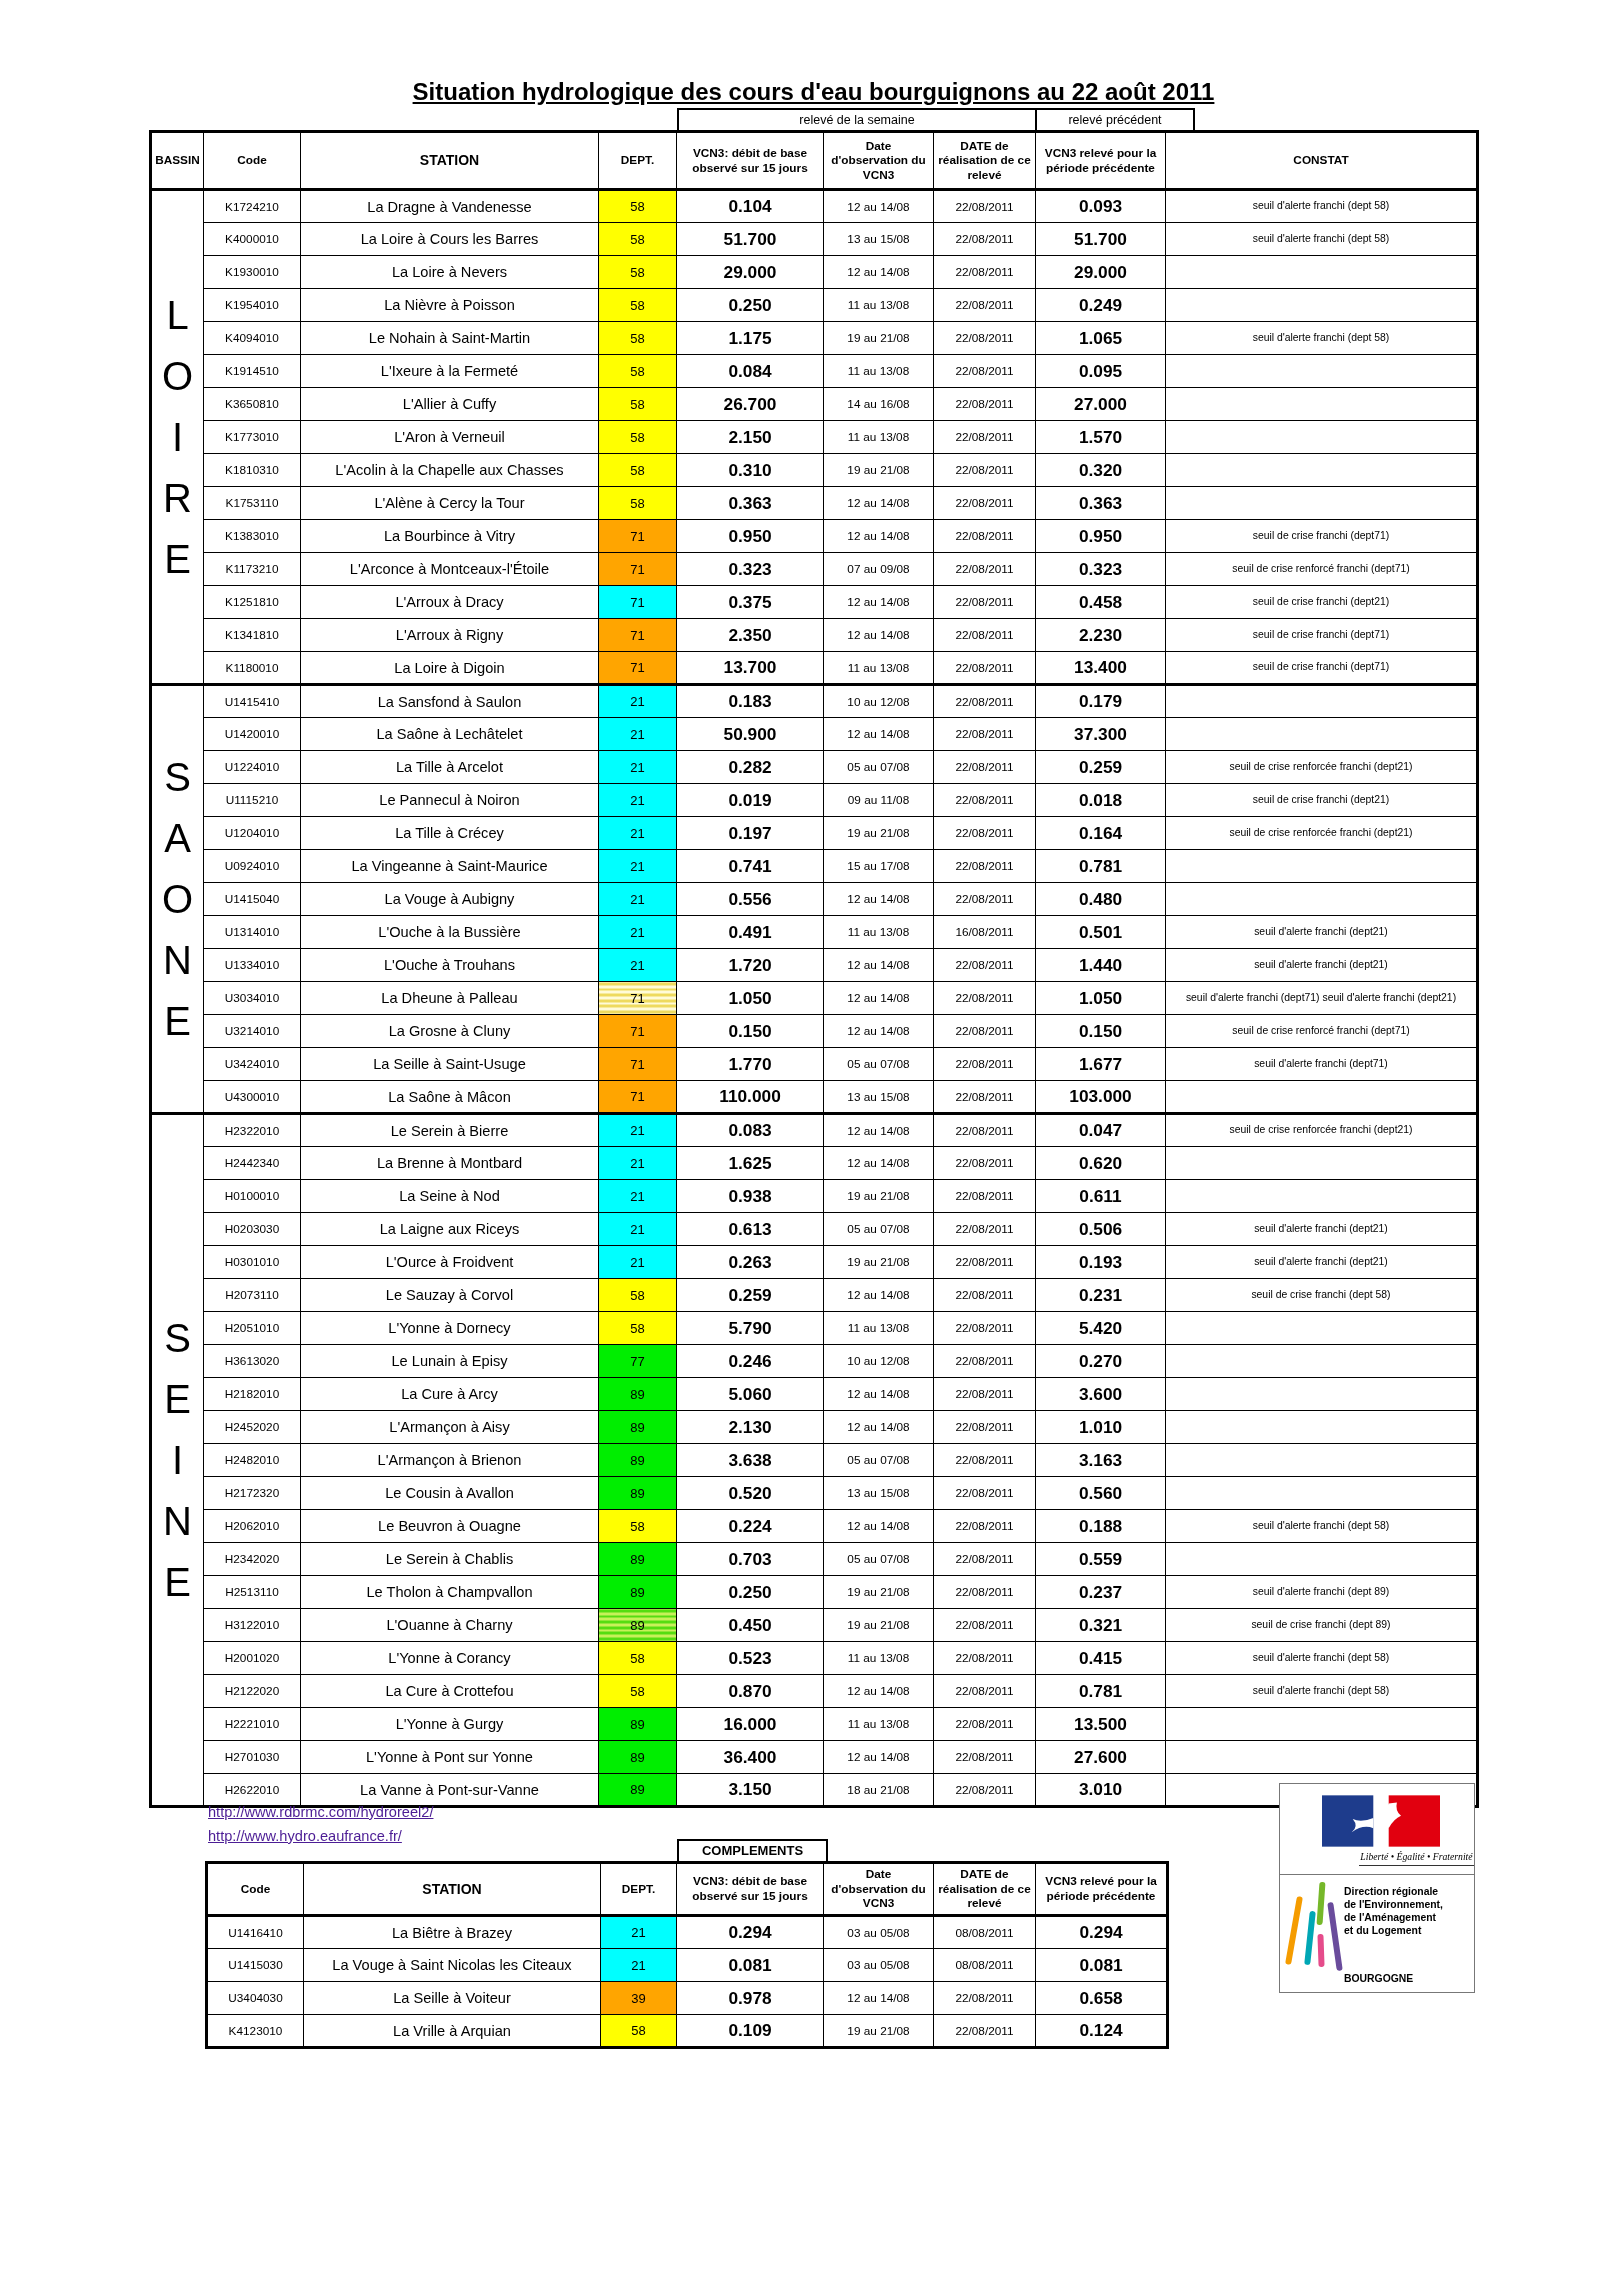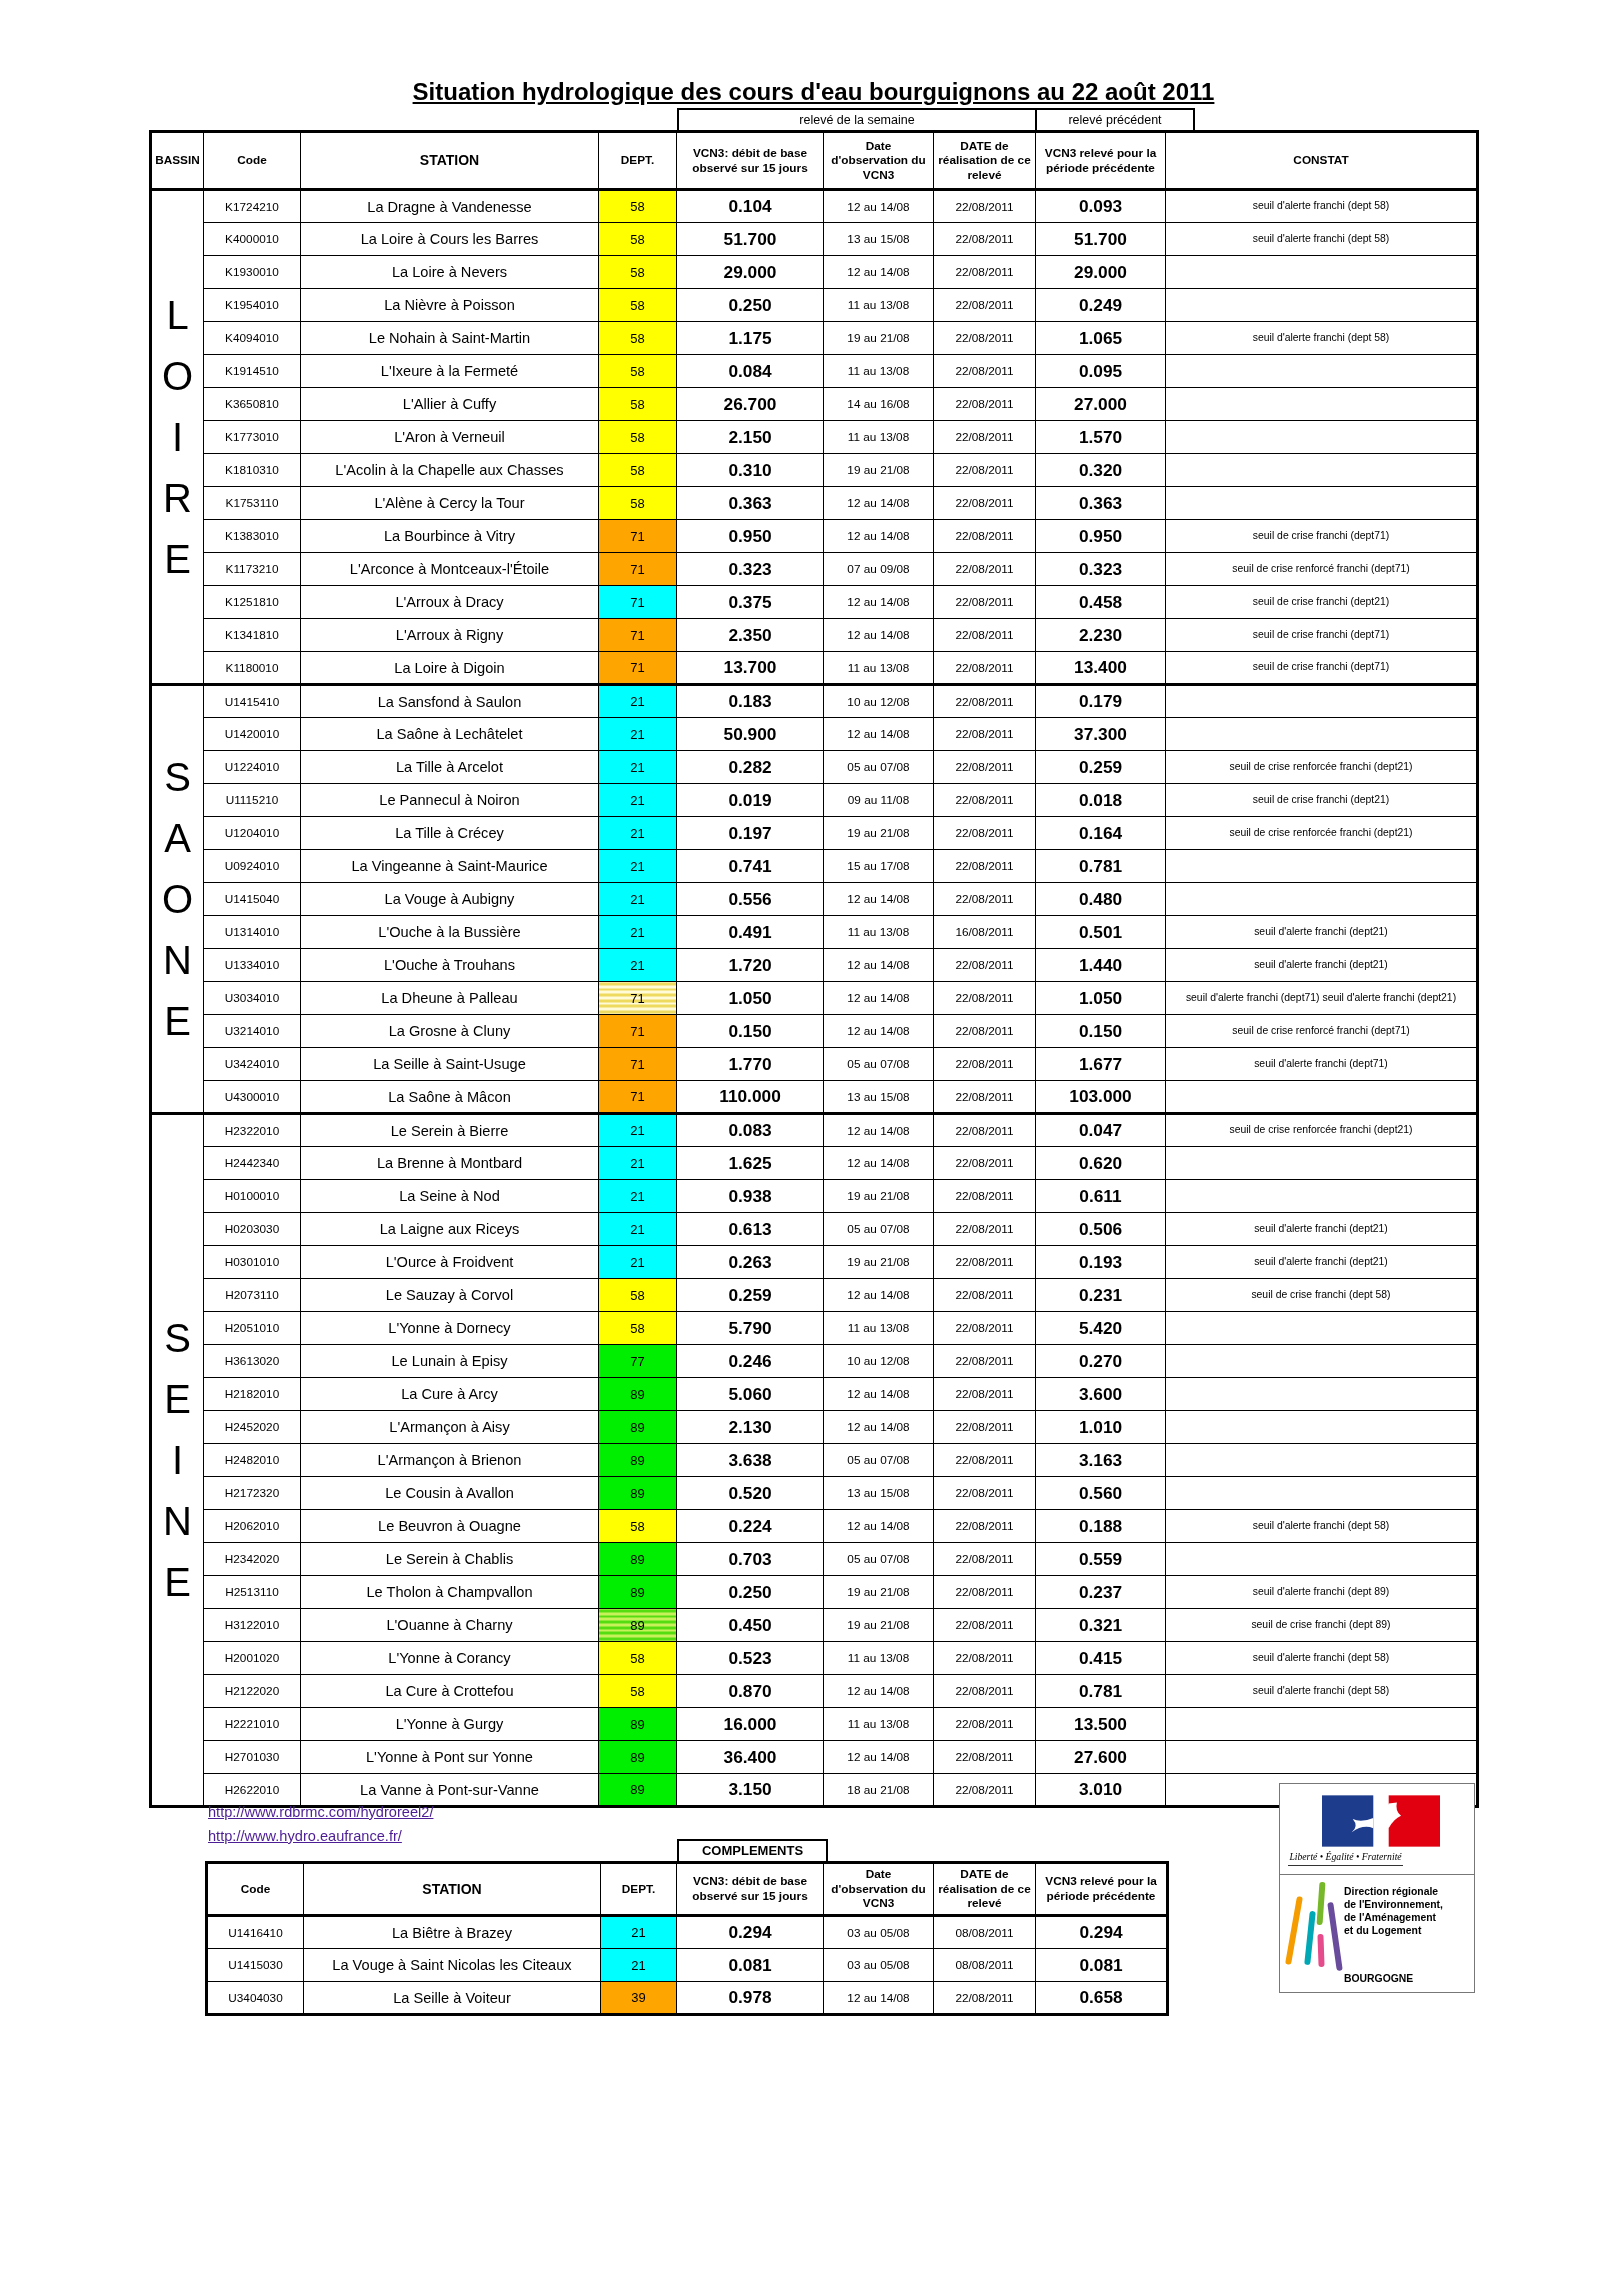--- a/index.html
+++ b/index.html
@@ -35,21 +35,21 @@
   .dept-striped-green{background:repeating-linear-gradient(180deg,#55dd11 0 2.8px,#c8f05a 2.8px 5.6px);}
   .links{position:absolute;left:208px;top:1801px;}
   .links a{display:block;color:#4c1d95;text-decoration:underline;font-size:14.6px;line-height:23.6px;}
   .comp-label{position:absolute;left:677px;top:1839px;width:151px;height:23.6px;border:2.8px solid #000;
               box-sizing:border-box;display:flex;align-items:center;justify-content:center;
               font-size:13px;font-weight:bold;background:#fff;}
   .comp-table{position:absolute;left:205px;top:1861px;width:961px;}
   .comp-table thead tr{height:53px;}
   .comp-table tbody tr{height:33px;margin-top:40px;}
   .logo-box{position:absolute;left:1279px;width:196px;border:1.4px solid #777;background:#fff;box-sizing:border-box;}
-  .rf-box{top:1783px;height:132px;text-align:left;padding-left:8px;}
+  .rf-box{top:1783px;height:132px;text-align:right;padding-left:8px;}
   .rf-flag{margin:9.7px auto 2.8px auto;width:118px;height:54px;display:block;}
   .rf-motto{font-family:"Liberation Serif", serif;font-style:italic;font-size:9.7px;
             border-bottom:0.7px solid #333;display:inline-block;padding:0 1.4px 2.1px 1.4px;}
   .rf-name{font-family:"Liberation Serif", serif;font-size:11.8px;font-weight:bold;letter-spacing:0.3px;margin-top:10px;}
   .dreal-box{top:1874px;height:119px;}
   .sticks{position:absolute;left:5.6px;top:5.6px;width:56px;height:104px;}
   .stick{position:absolute;width:6.2px;border-radius:2.8px;}
   .s1{left:5.6px;top:15.3px;height:69px;background:#F59C00;transform:rotate(10deg);}
   .s2{left:21px;top:30.5px;height:54px;background:#00A7B5;transform:rotate(6deg);}
   .s3{left:32px;top:1.4px;height:43px;background:#76B82A;transform:rotate(4deg);}
@@ -661,20 +661,29 @@
         </tr>
         <tr>
           <td class="c-code">U3404030</td>
           <td class="c-station">La Seille à Voiteur</td>
           <td class="c-dept dept-orange">39</td>
           <td class="c-vcn3">0.978</td>
           <td class="c-date_obs">12 au 14/08</td>
           <td class="c-date_real">22/08/2011</td>
           <td class="c-vcn3_prev">0.658</td>
         </tr>
+        <tr>
+          <td class="c-code">K4123010</td>
+          <td class="c-station">La Vrille à Arquian</td>
+          <td class="c-dept dept-yellow">58</td>
+          <td class="c-vcn3">0.109</td>
+          <td class="c-date_obs">19 au 21/08</td>
+          <td class="c-date_real">22/08/2011</td>
+          <td class="c-vcn3_prev">0.124</td>
+        </tr>
       </tbody>
     </table>
 
   <div class="logo-box rf-box">
     <svg class="rf-flag" viewBox="0 0 230 100" xmlns="http://www.w3.org/2000/svg">
       <rect x="0" y="0" width="100" height="100" fill="#1E3C8C"></rect>
       <rect x="130" y="0" width="100" height="100" fill="#E1000F"></rect>
       <path d="M58,72 Q80,56 100,64 L100,44 Q76,54 60,46 Q72,60 58,72 Z" fill="#ffffff"></path>
       <path d="M130,16 Q116,40 130,64 Q140,46 154,40 Q142,30 146,14 Z" fill="#ffffff"></path>
     </svg>

